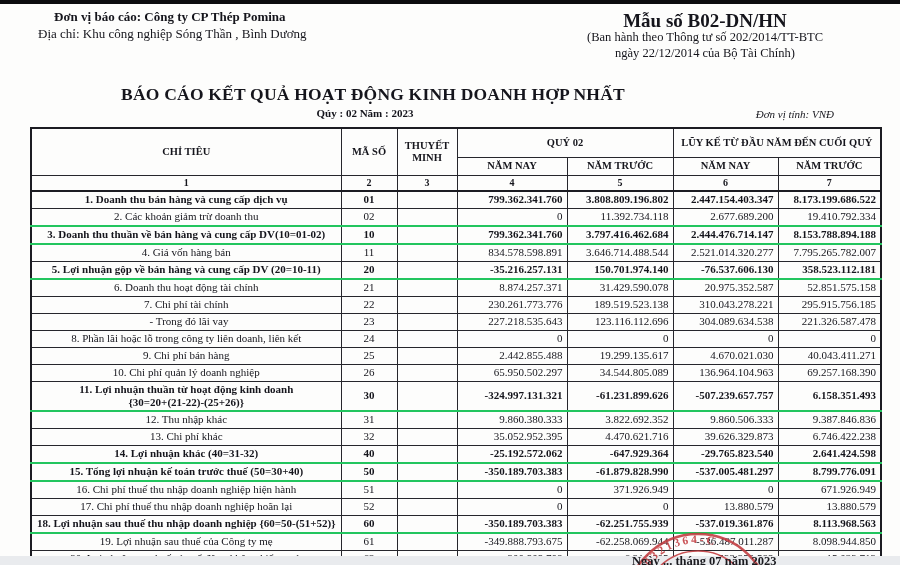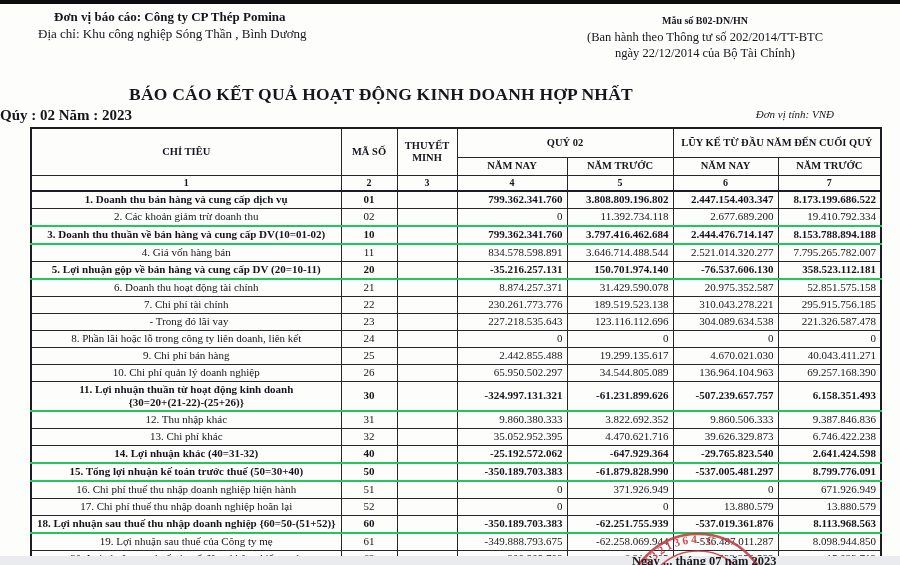--- a/index.html
+++ b/index.html
@@ -7,23 +7,23 @@
     width:900px;height:565px;overflow:hidden;
     background:#ffffff;
     font-family:"Liberation Serif","DejaVu Serif",serif;
     color:#15151c;
   }
   .page{position:relative;width:900px;height:565px;overflow:hidden;background:#fdfdfc;}
   .top-bar{position:absolute;left:0;top:0;width:900px;height:4px;background:#0c0c0e;}
   .lh-left{position:absolute;left:38px;top:9px;font-size:13px;line-height:16.5px;}
   .lh-left .co{font-weight:bold;margin-left:16px;}
   .lh-right{position:absolute;left:540px;top:13px;width:330px;text-align:center;font-size:12.5px;line-height:16px;}
-  .lh-right .form-no{font-weight:bold;font-size:10px;}
-  .doc-title{position:absolute;left:16px;top:84px;width:730px;text-align:center;font-weight:bold;font-size:17.5px;letter-spacing:.2px;}
-  .doc-subtitle{position:absolute;left:0;top:107px;width:730px;text-align:left;font-weight:bold;font-size:15px;}
+  .lh-right .form-no{font-weight:bold;font-size:19px;}
+  .doc-title{position:absolute;left:8px;top:84px;width:730px;text-align:center;font-weight:bold;font-size:17.5px;letter-spacing:.2px;}
+  .doc-subtitle{position:absolute;left:0;top:107px;width:730px;text-align:center;font-weight:bold;font-size:11px;}
   .unit-note{position:absolute;right:66px;top:108px;font-style:italic;font-size:11px;}
 
   table.report{
     position:absolute;left:30px;top:127px;width:850px;
     border-collapse:collapse;table-layout:fixed;
     border:2px solid #1c1c22;
   }
   table.report th,table.report td{
     border:1px solid #26262c;
     overflow:hidden;

